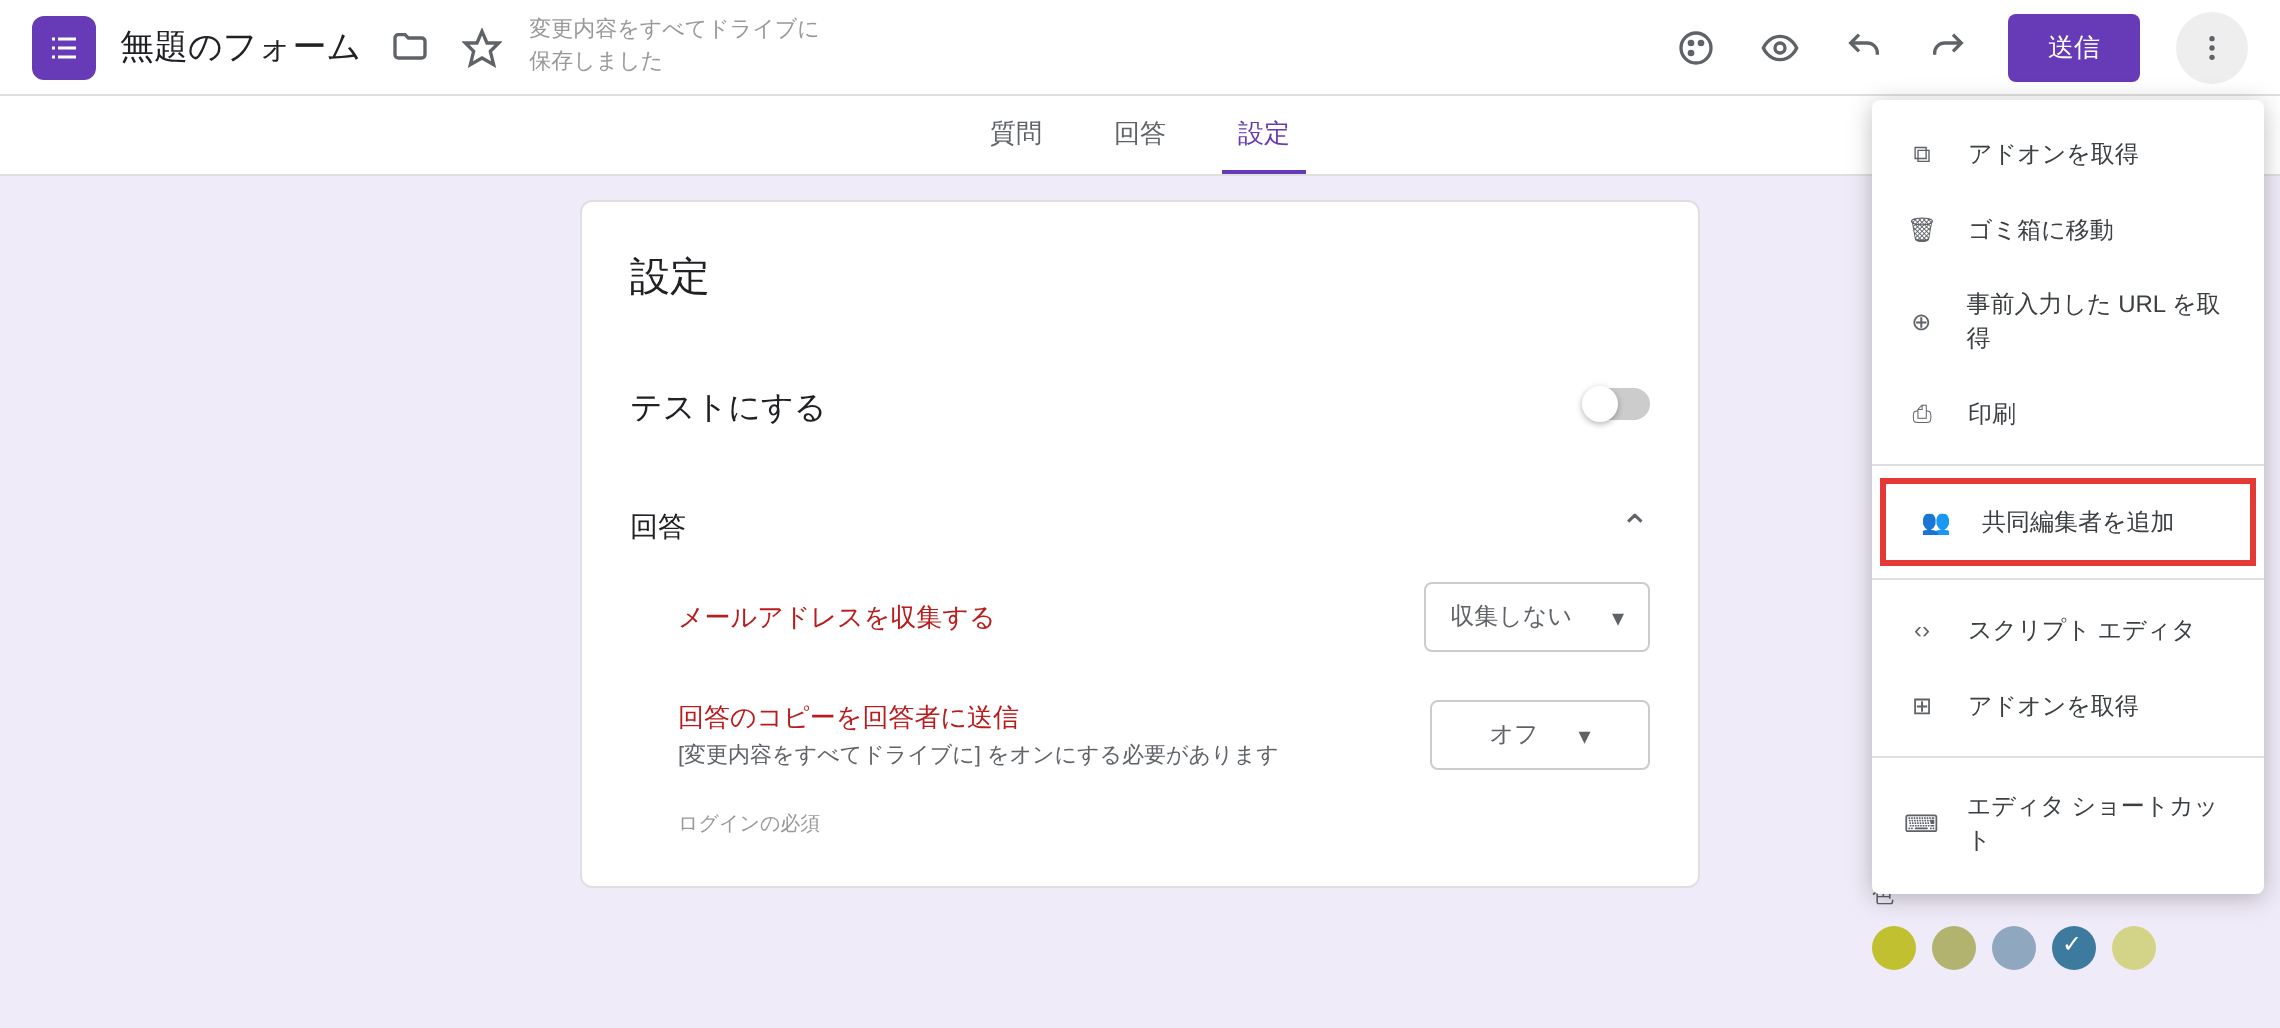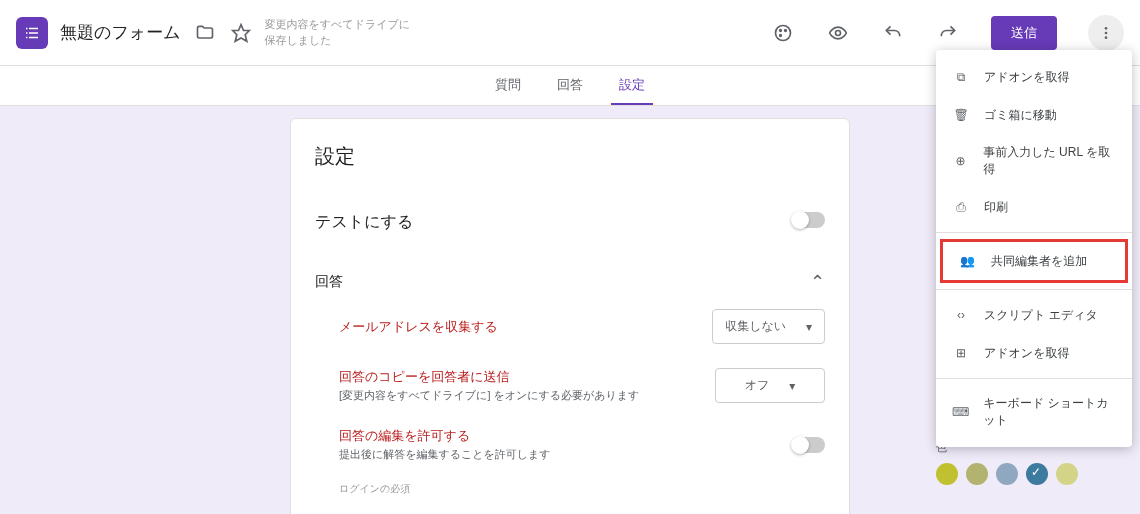--- a/index.html
+++ b/index.html
@@ -1,23 +1,23 @@
 <!DOCTYPE html>
 <html><head>
 <meta charset="utf-8">
 <style>
 *{box-sizing:border-box;margin:0;padding:0;font-family:"Hiragino Sans","Meiryo",sans-serif}
 body{background:#f0ebf8;width:1140px;height:514px;overflow:hidden;position:relative}
-.header{background:#fff;height:66px;display:flex;align-items:center;padding:0 16px;gap:12px;border-bottom:1px solid #e0e0e0}
+.header{background:#fff;height:48px;display:flex;align-items:center;padding:0 16px;gap:12px;border-bottom:1px solid #e0e0e0}
 .logo{width:32px;height:32px;background:#673ab7;border-radius:6px;display:flex;align-items:center;justify-content:center}
 .logo svg{fill:#fff}
 .title{font-size:17px;color:#202124}
 .hdr-icon{color:#5f6368;width:24px;height:24px;display:flex;align-items:center;justify-content:center;cursor:pointer}
 .save-status{font-size:11px;color:#999;line-height:1.4}
-.hdr-right{margin-left:auto;display:flex;align-items:center;gap:31px}
+.hdr-right{margin-left:auto;display:flex;align-items:center;gap:18px}
 .send-btn{background:#673ab7;color:#fff;border:none;padding:8px 20px;border-radius:4px;font-size:13px;cursor:pointer}
 .more-btn{width:36px;height:36px;border-radius:50%;background:#eee;display:flex;align-items:center;justify-content:center;cursor:pointer}
 .tabs{background:#fff;height:40px;display:flex;justify-content:center;gap:20px;border-bottom:1px solid #e0e0e0}
 .tab{font-size:13px;color:#5f6368;display:flex;align-items:center;padding:0 8px;border-bottom:2px solid transparent;cursor:pointer}
 .tab.active{color:#673ab7;border-bottom-color:#673ab7}
 .main{display:flex;justify-content:center;padding:12px 0}
 .card{background:#fff;border-radius:6px;width:560px;padding:24px;border:1px solid #e0e0e0}
 .card-title{font-size:20px;color:#202124;margin-bottom:28px}
 .setting-row{display:flex;align-items:flex-start;padding:14px 0;border-bottom:0}
 .setting-text{flex:1}
@@ -148,27 +148,20 @@
         <div style="flex:1">
           <div class="sub-label">回答のコピーを回答者に送信</div>
           <div class="sub-desc">[変更内容をすべてドライブに] をオンにする必要があります</div>
         </div>
         <div class="dropdown">
           <span>オフ</span>
             <span>▾</span>
         </div>
       </div>
 
-      <div class="sub-row">
-        <div style="flex:1">
-          <div class="sub-label">回答の編集を許可する</div>
-          <div class="sub-desc">提出後に解答を編集することを許可します</div>
-        </div>
-        <div class="toggle"></div>
-      </div>
 
       <div class="sub-note">ログインの必須</div>
 
     </div>
   </div>
 </div>
 
 <div class="menu">
   <div class="menu-item">
       <span class="menu-icon">⧉</span>
@@ -196,21 +189,21 @@
       <span class="menu-icon">‹›</span>
       <span>スクリプト エディタ</span>
     </div>
   <div class="menu-item">
       <span class="menu-icon">⊞</span>
       <span>アドオンを取得</span>
     </div>
   <div class="menu-sep"></div>
   <div class="menu-item">
       <span class="menu-icon">⌨</span>
-      <span>キーボード ショートカット</span>
+      <span>エディタ ショートカット</span>
     </div>
 </div>
 
 <div class="side-panel">
   <div class="side-label">ヘッダー</div>
   <div class="upload-row">
     <span style="color:#e57373">▢</span>
     <span>画像をアップロ...</span>
     <span class="close-x">✕</span>
   </div>

